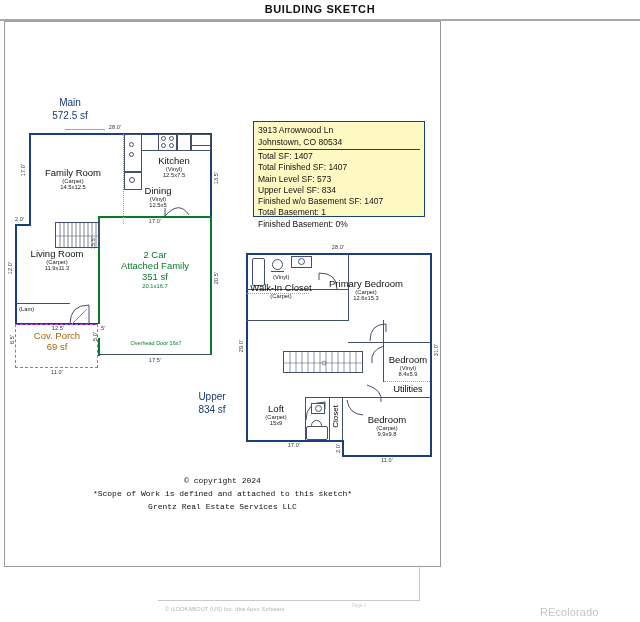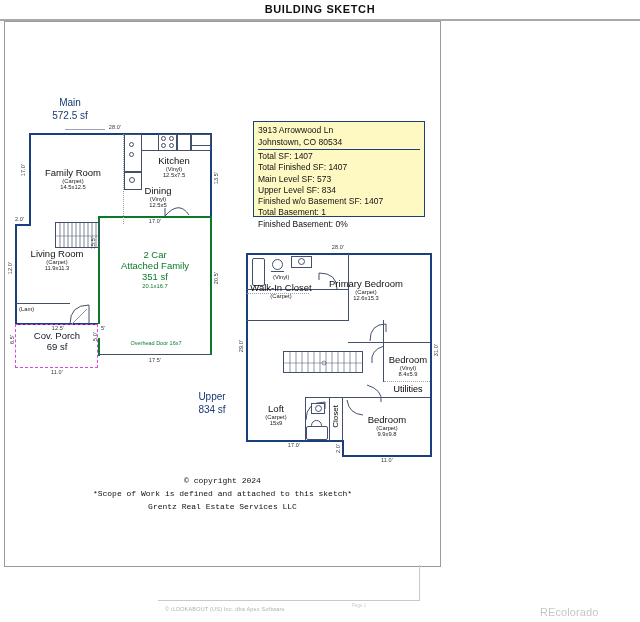--- a/index.html
+++ b/index.html
@@ -27,21 +27,21 @@
     border:1px solid #9a9a9a;background:#fff;box-sizing:border-box;
   }
 
   
   .lbl{position:absolute;white-space:nowrap;}
   .c{position:absolute;text-align:center;white-space:nowrap;}
   .vert{writing-mode:vertical-rl;transform:rotate(180deg);}
 
   .navy{color:#173a75;}
   .green{color:#0a7a2a;}
-  .magenta{color:#0f172a;}
+  .magenta{color:#a16207;}
 
   .wall{position:absolute;box-sizing:border-box;}
   .wall-mag{border:1px dashed #dd44dd;}
   .thin{position:absolute;background:#44506b;}
   .thinline{position:absolute;border-top:1px solid #44506b;}
   .dot{position:absolute;border-top:1px dotted #9aa2b4;}
 
   .dimtxt{font-size:5.5px;color:#334;letter-spacing:.1px;}
   .roomname{font-size:9.5px;color:#111;}
   .roomsub{font-size:5.8px;color:#222;}

